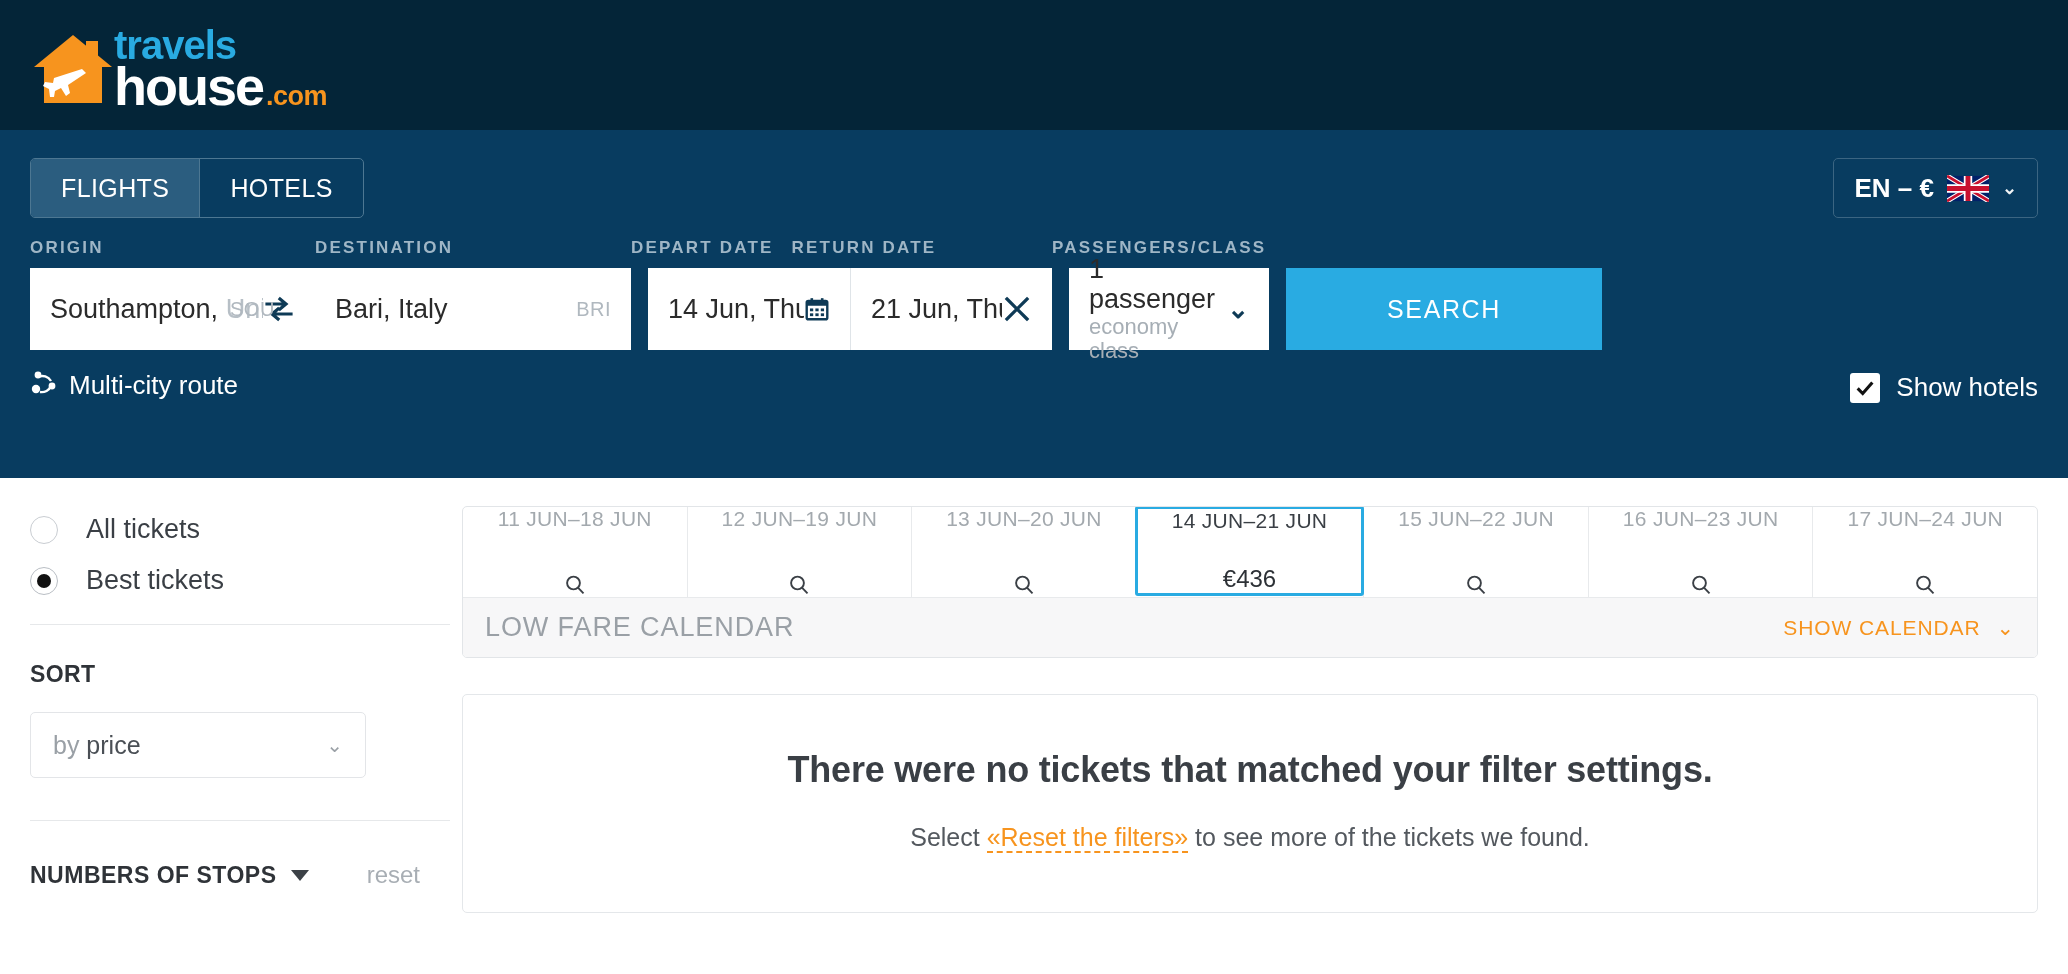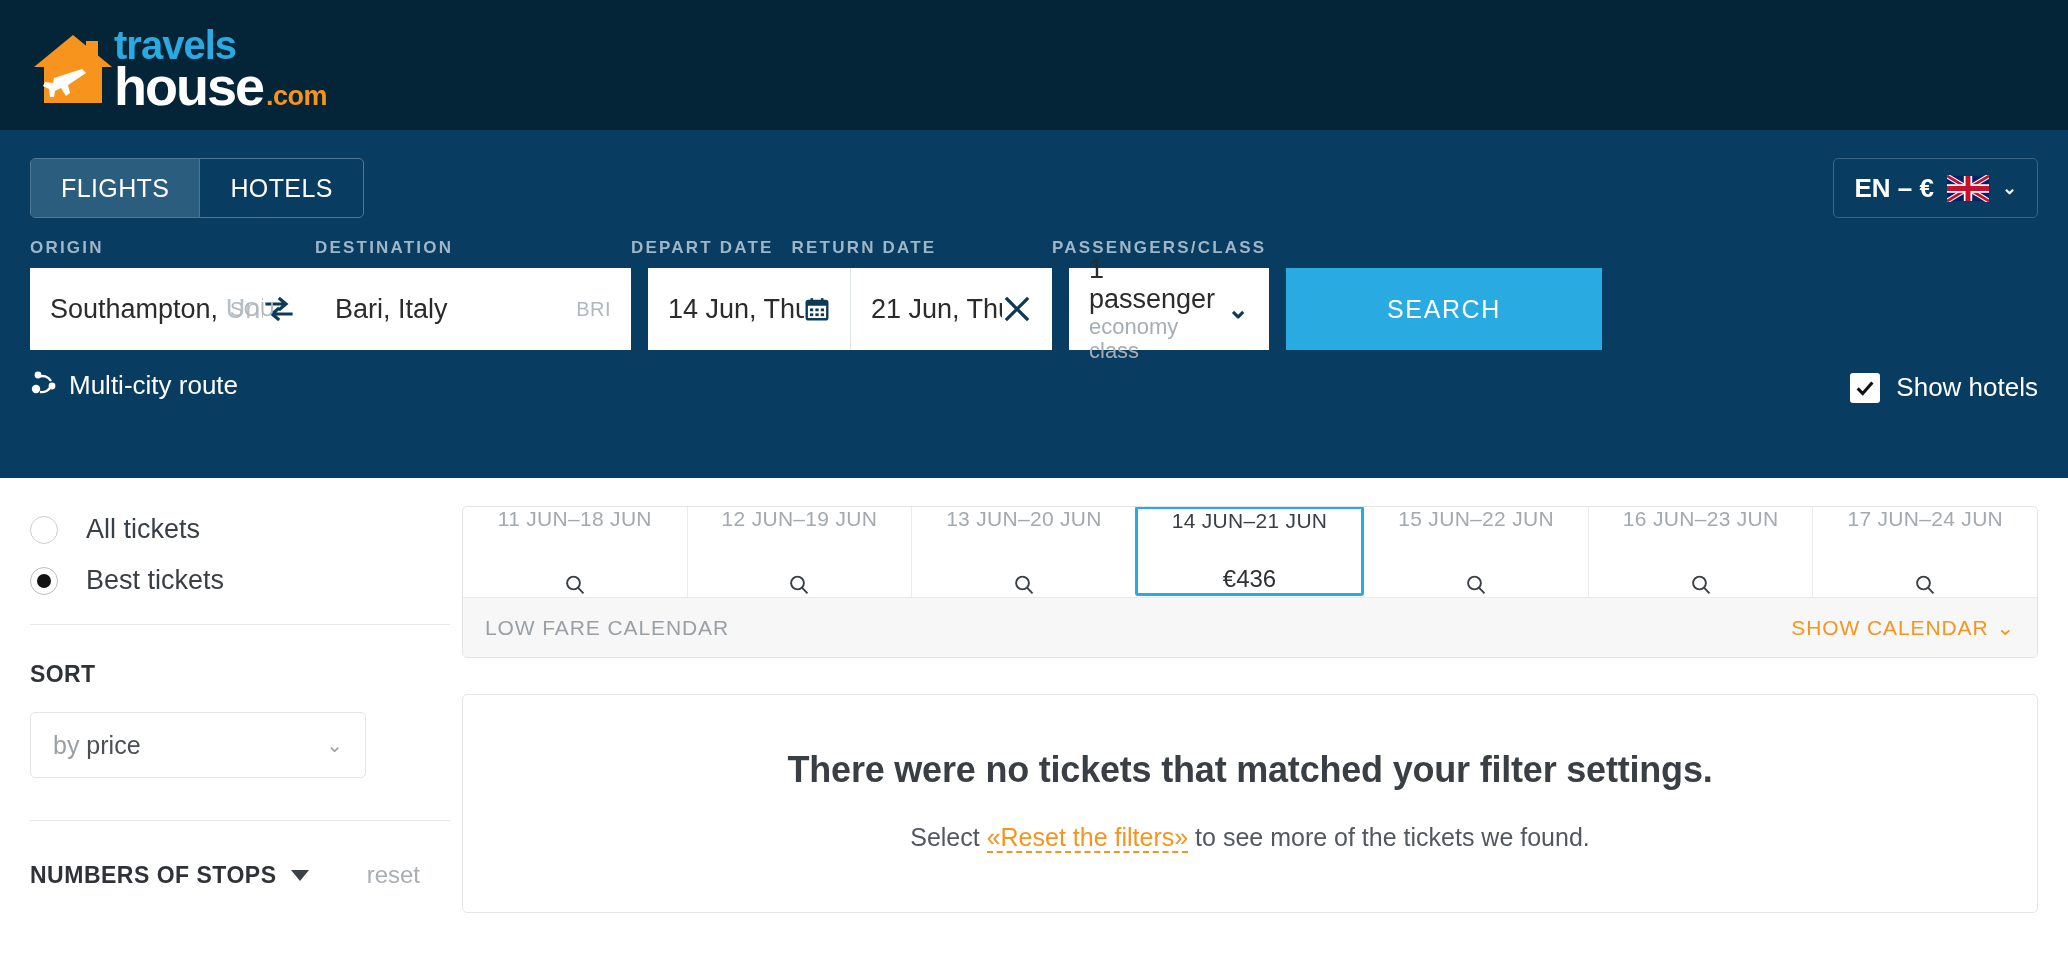--- a/index.html
+++ b/index.html
@@ -220,22 +220,22 @@
   }
   .dcell.active .dlabel { color: #3a3f45; }
   .mag { width: 24px; height: 24px; display: block; }
   .lowfare {
     height: 60px;
     background: #f7f7f8;
     border-top: 1px solid #e8eaec;
     display: flex; align-items: center; justify-content: space-between;
     padding: 0 22px;
   }
-  .lowfare-label { font-size: 21px; color: #9aa0a6; letter-spacing: 0.9px; }
-  .lowfare-action { font-size: 21px; color: #f7941e; letter-spacing: 0.9px; cursor: pointer; display: flex; align-items: center; gap: 8px; }
+  .lowfare-label { font-size: 27px; color: #9aa0a6; letter-spacing: 0.9px; }
+  .lowfare-action { font-size: 21px; color: #f7941e; letter-spacing: 0.9px; cursor: pointer; display: flex; align-items: center; gap: 16px; }
 
   .emptybox {
     margin-top: 36px;
     border: 1px solid #e4e7ea;
     border-radius: 5px;
     background: #fff;
     padding: 54px 20px 60px 20px;
     text-align: center;
   }
   .empty-title { font-size: 36px; font-weight: bold; color: #3a3f45; letter-spacing: -0.2px; }

